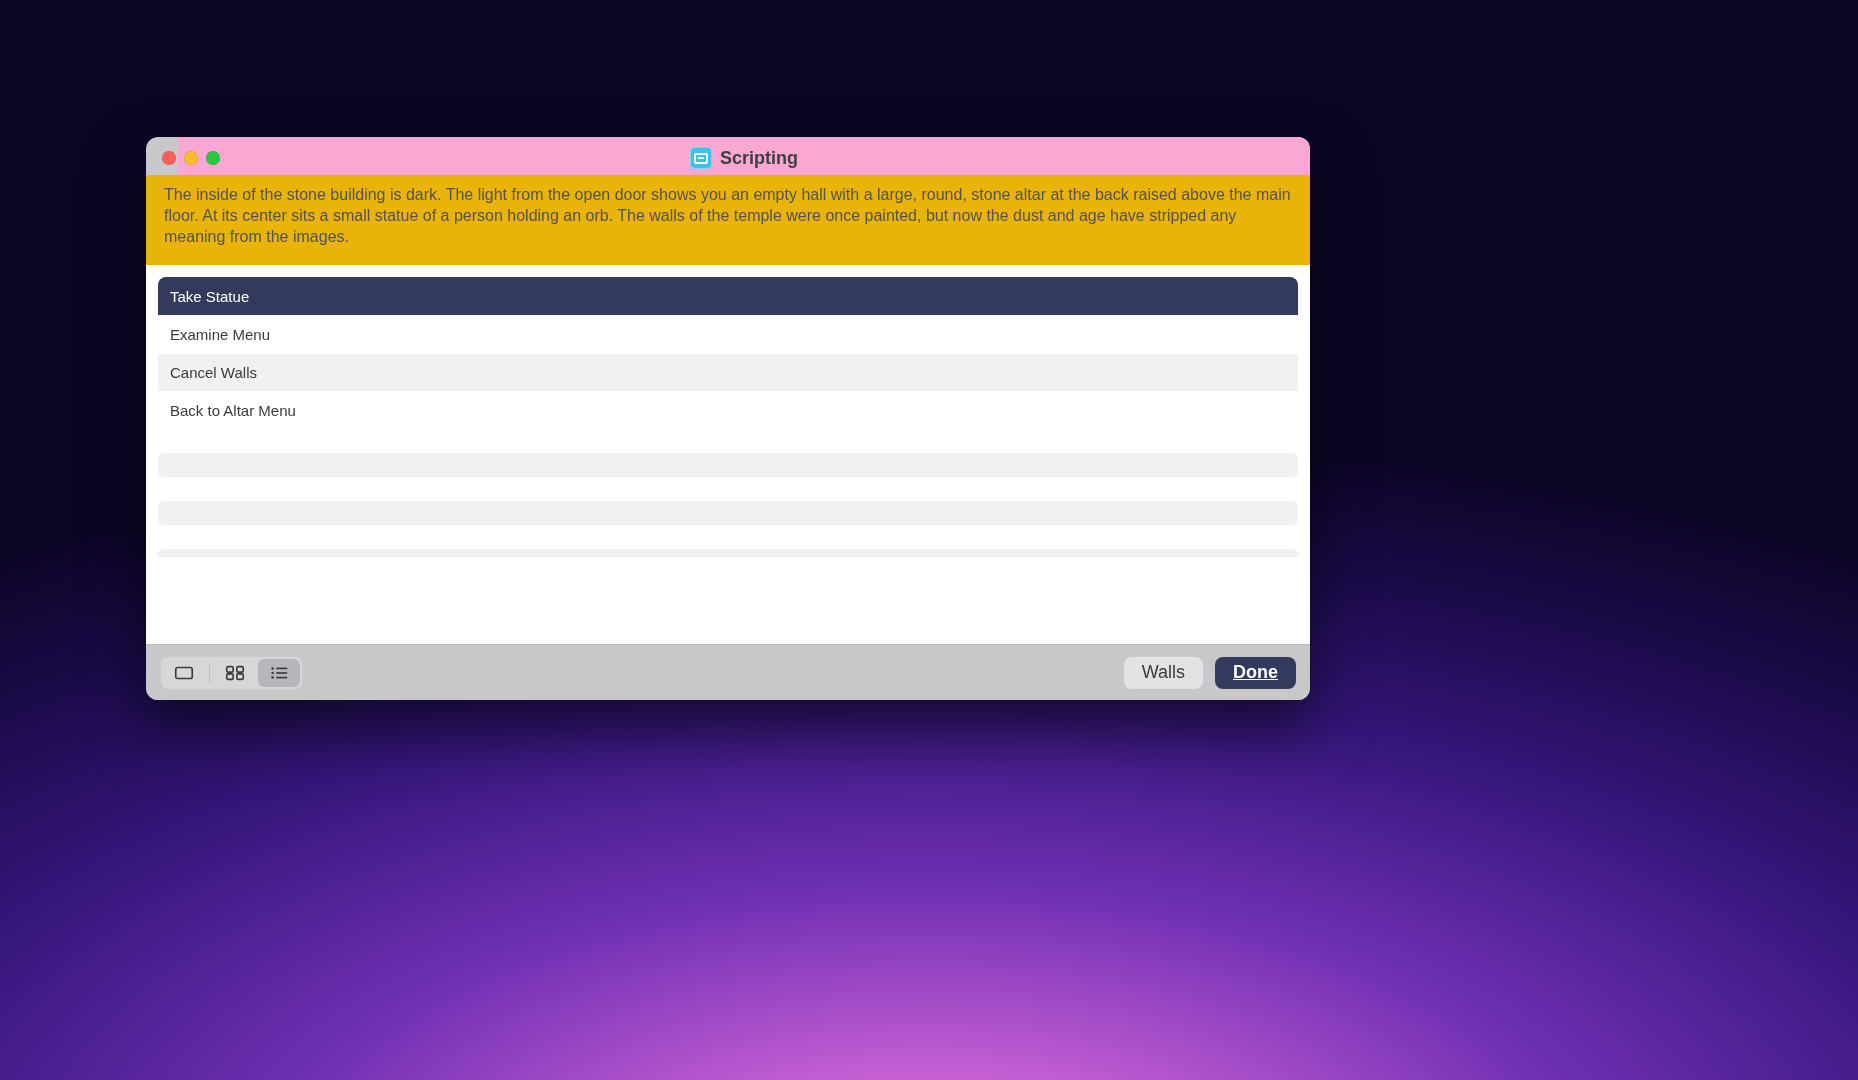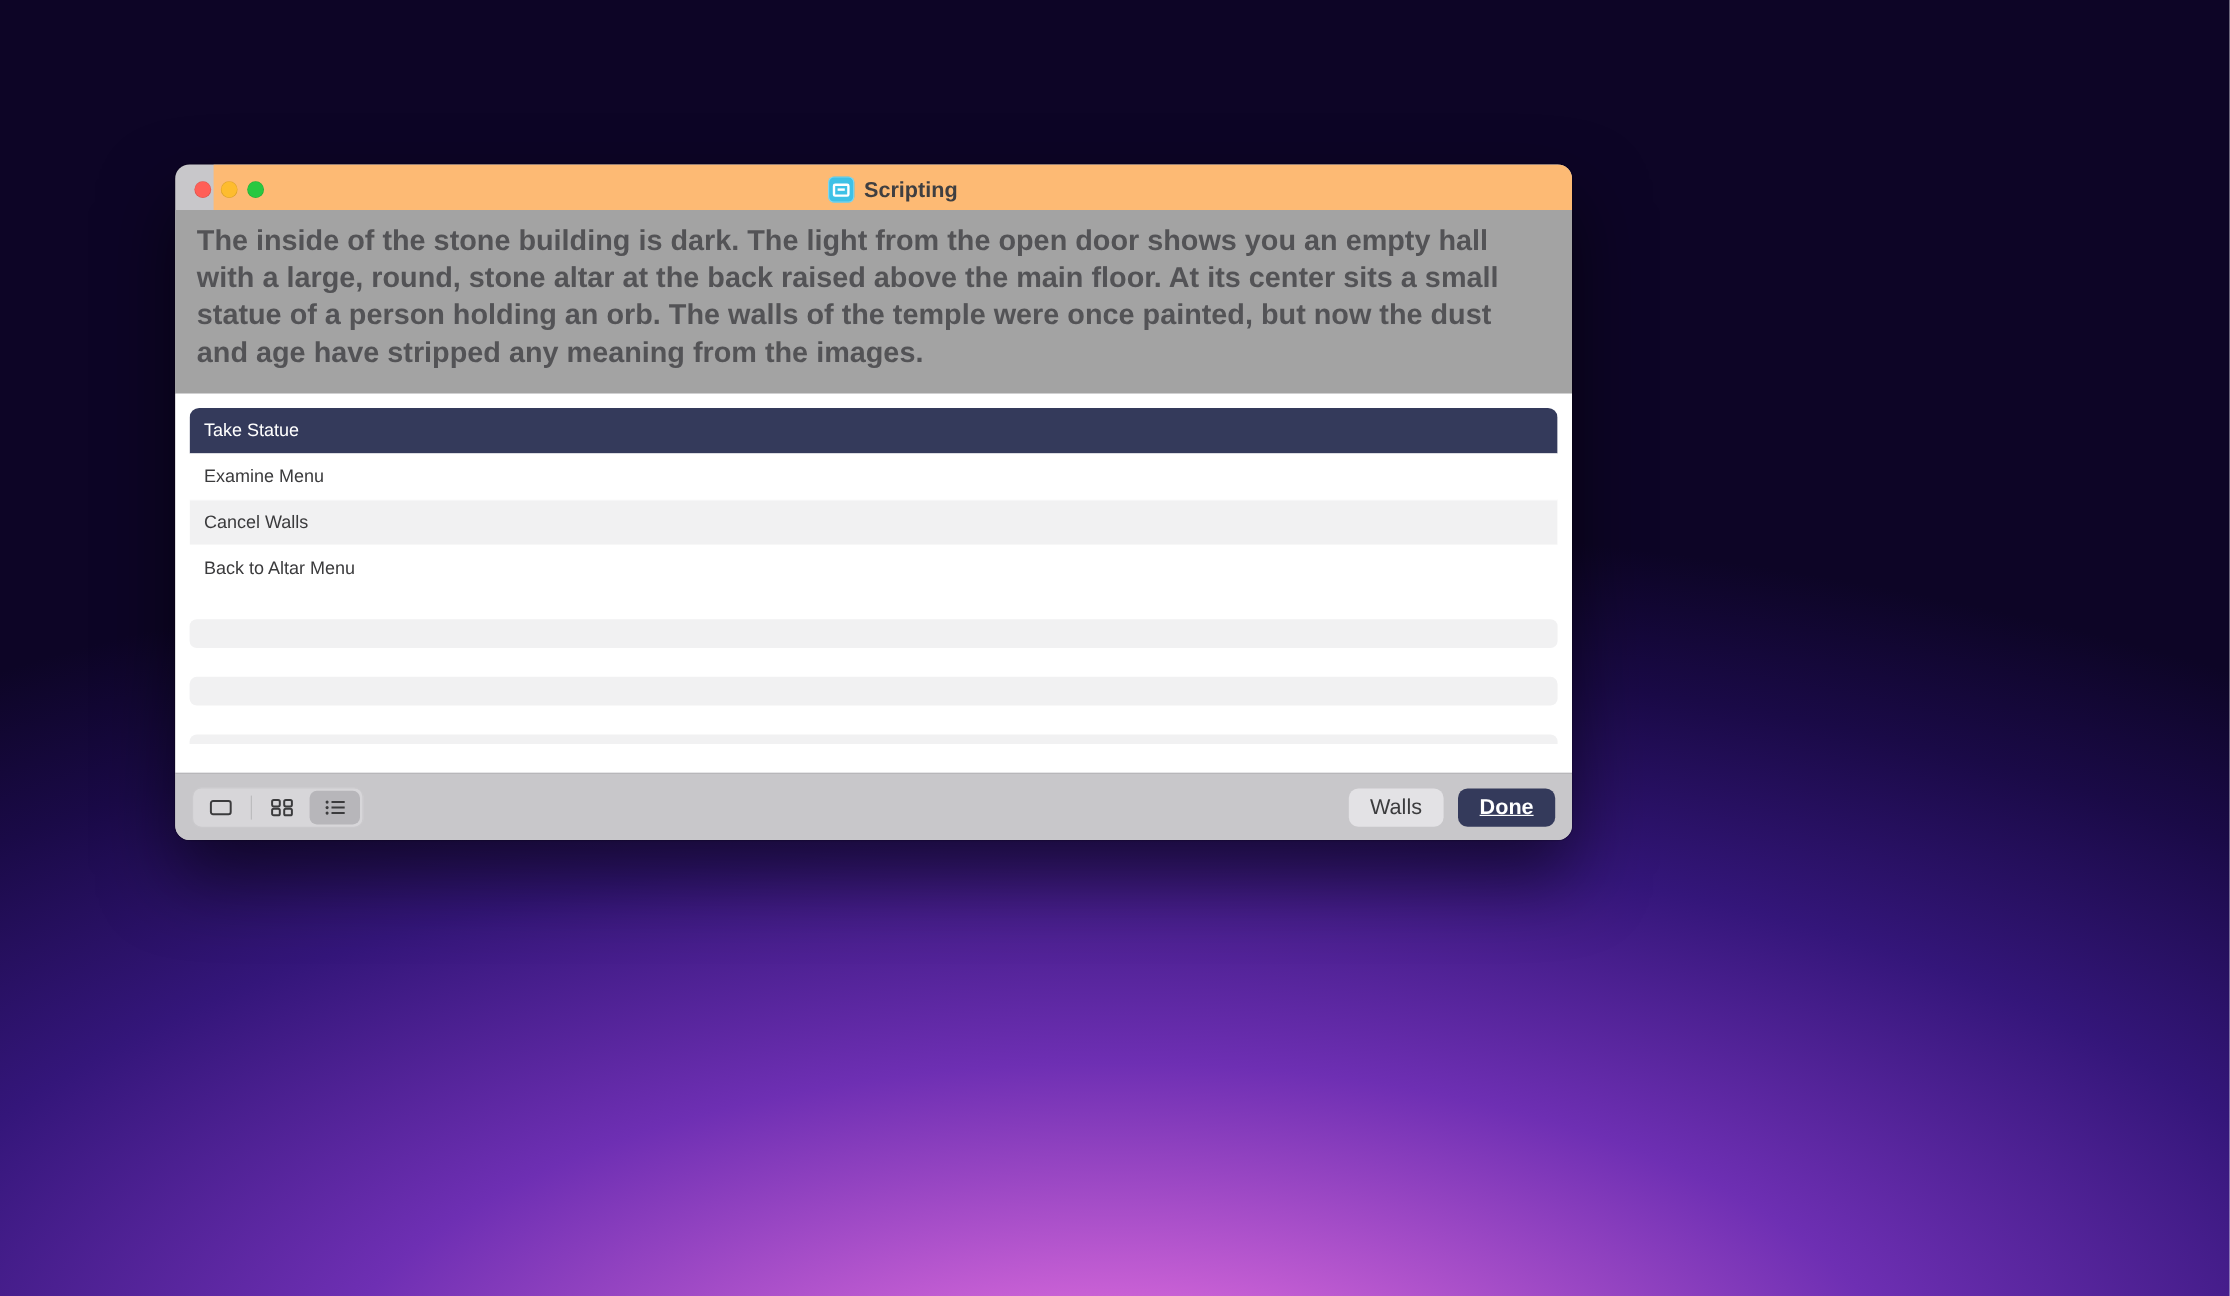--- a/index.html
+++ b/index.html
@@ -21,21 +21,21 @@
     background: #c8c7ca;
     border-radius: 12px;
     box-shadow: 0 30px 60px rgba(0,0,0,0.55), 0 0 0 1px rgba(0,0,0,0.15);
     display: flex;
     flex-direction: column;
     overflow: hidden;
   }
   .titlebar {
     flex: 0 0 auto;
     padding: 10px 14px 6px 14px;
-    background: #fdba74;
+    background: #f9a8d4;
     margin-left: 32px;
   }
   .traffic { display: flex; gap: 8px; position: absolute; top: 14px; left: 16px; }
   .dot { width: 14px; height: 14px; border-radius: 50%; box-shadow: inset 0 0 0 0.5px rgba(0,0,0,0.15); }
   .dot.close { background: #ff5f57; }
   .dot.min { background: #febc2e; }
   .dot.max { background: #28c840; }
   .title-center {
     display: flex; align-items: center; justify-content: center; gap: 8px;
     height: 22px;
@@ -49,25 +49,25 @@
   .app-icon-inner {
     width: 14px; height: 11px; border: 2px solid #fff; border-radius: 2px; position: relative;
   }
   .app-icon-inner::before {
     content:""; position:absolute; left:2px; right:2px; top:2px; height:2px; background:#fff;
   }
   .title-text { font-size: 18px; font-weight: 700; color: #3f3f41; }
 
   .header-text {
     padding: 10px 18px 18px 18px;
-    font-size: 24px;
+    font-size: 16px;
     line-height: 1.3;
-    font-weight: 700;
+    font-weight: 400;
     color: #535356;
-    background: #a3a3a3;
+    background: #eab308;
   }
 
   .body-area {
     flex: 1 1 auto;
     background: #ffffff;
     overflow-y: auto;
     padding: 12px 12px 0 12px;
     display: flex;
     flex-direction: column;
     gap: 24px;

